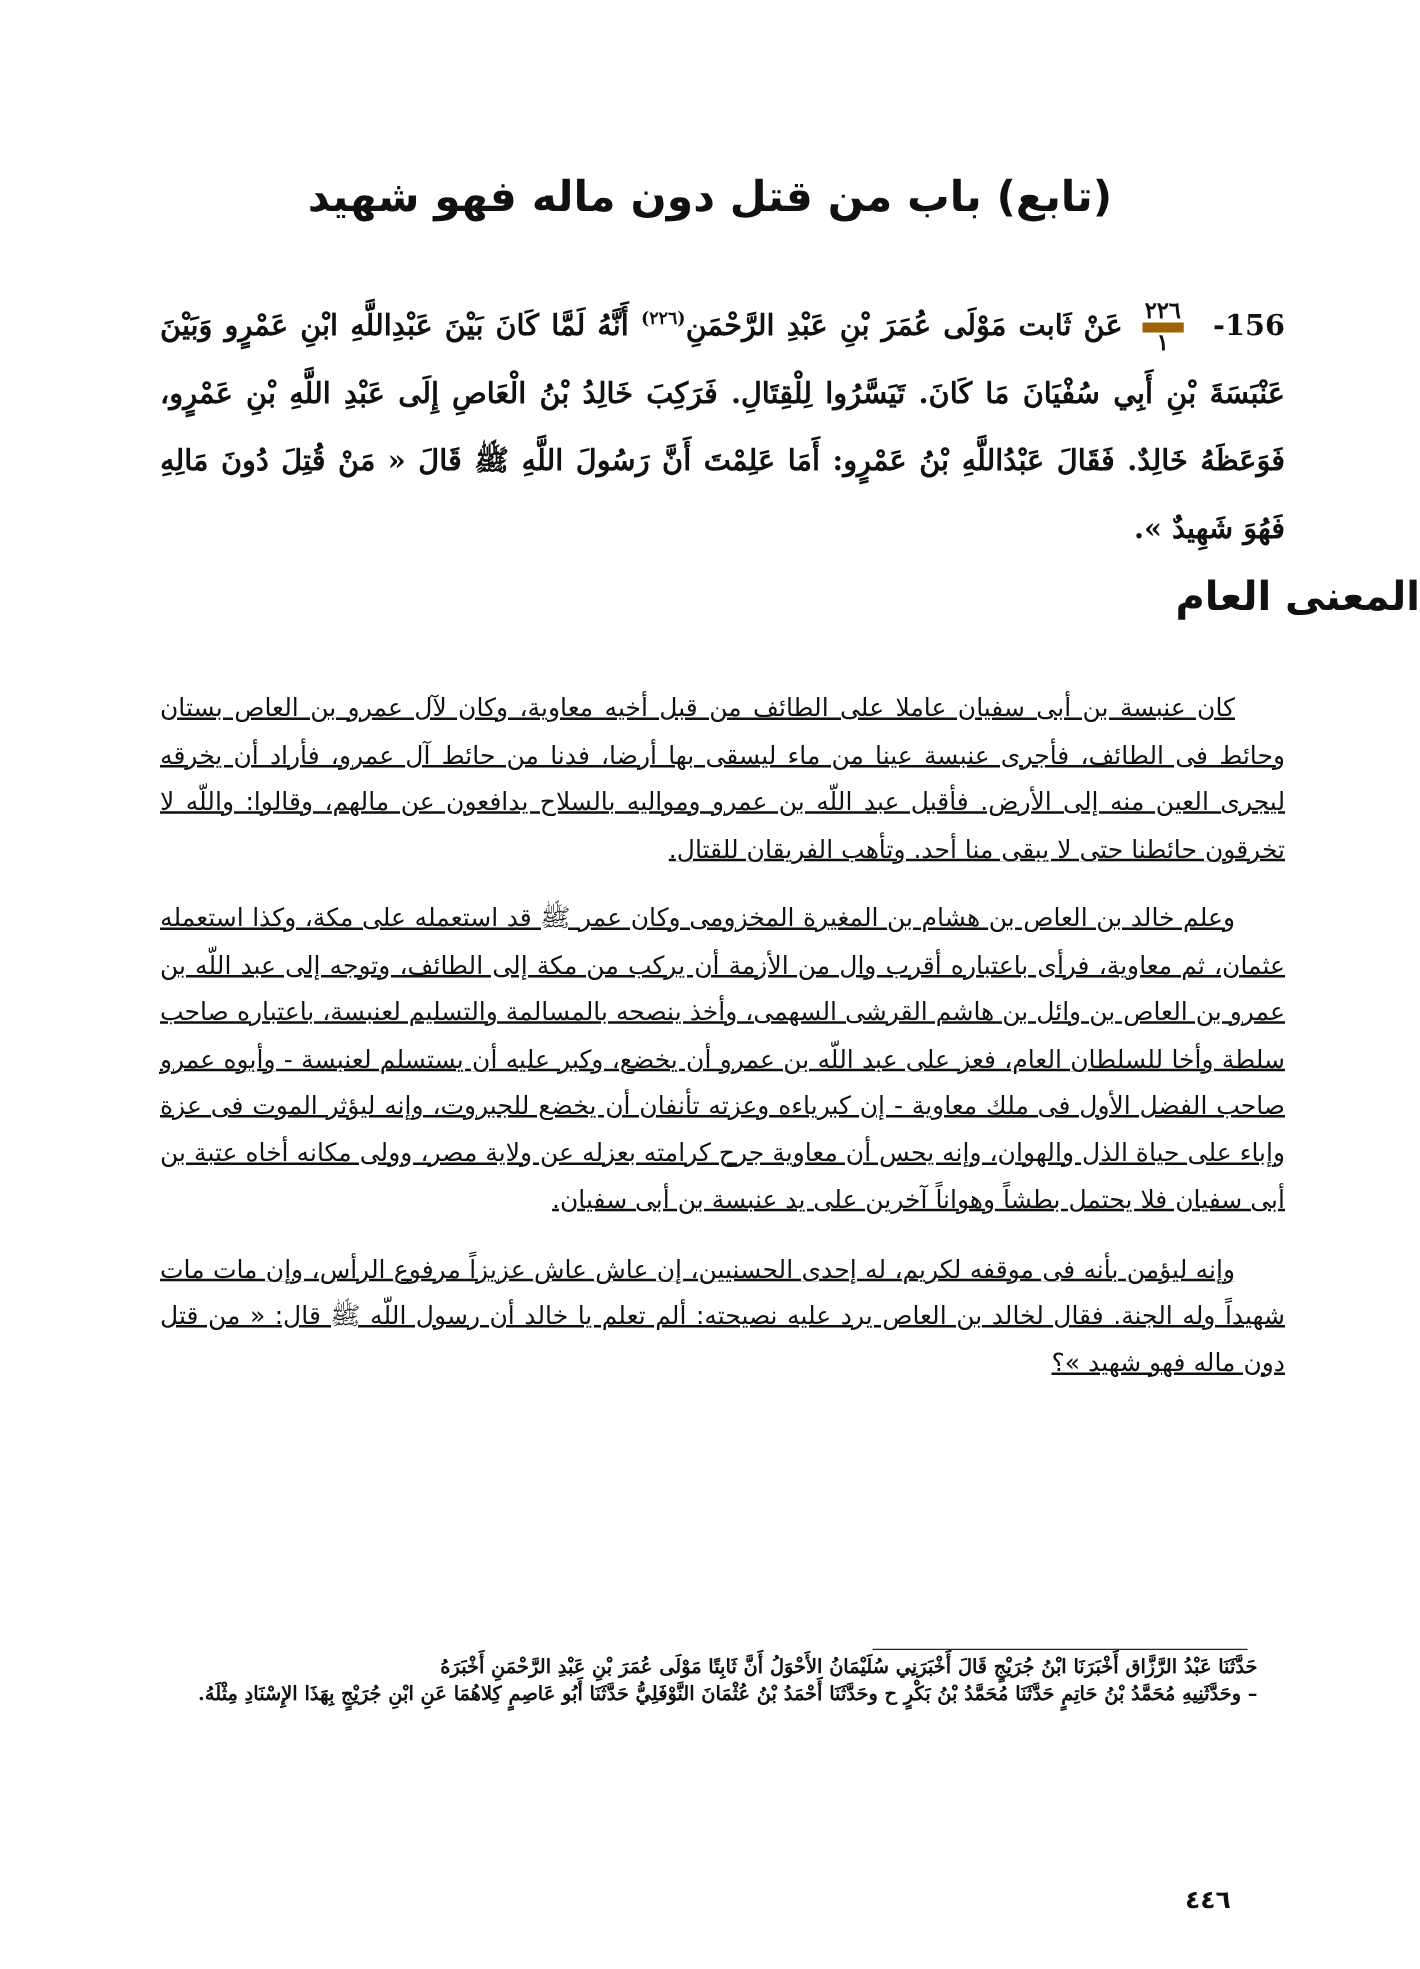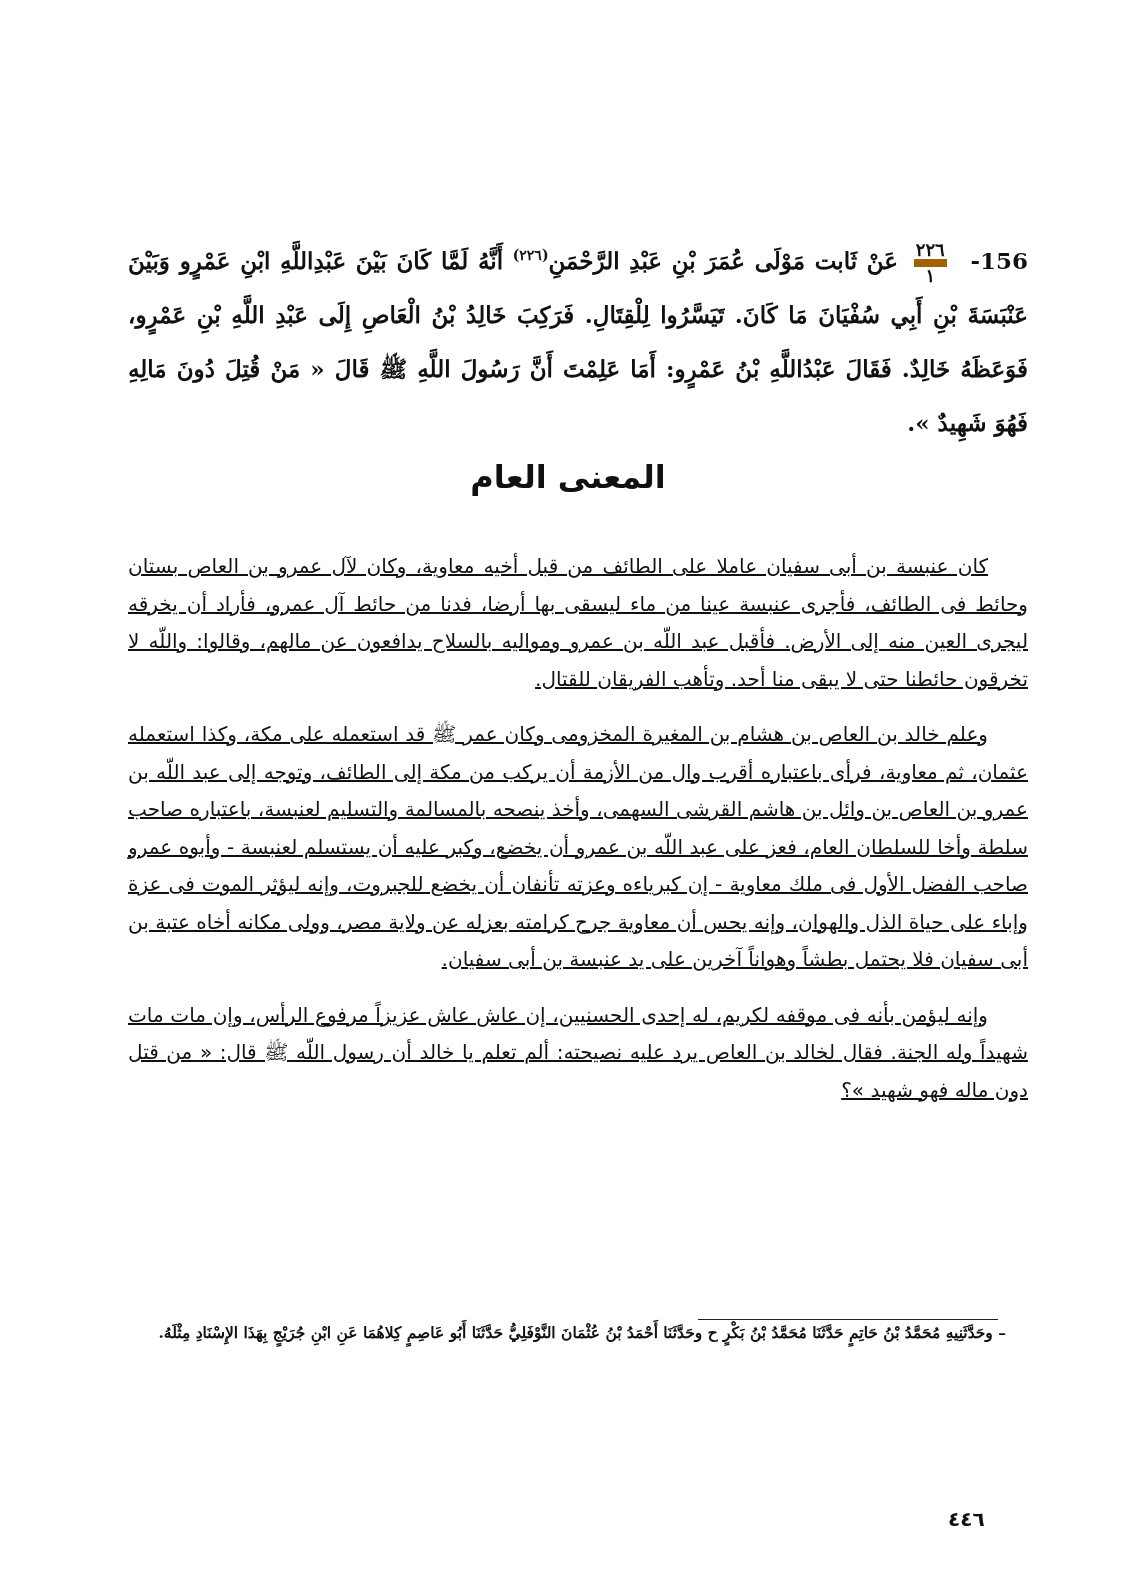--- a/index.html
+++ b/index.html
@@ -19,21 +19,21 @@
   }
   .hadith .num { margin-left: 8px; }
   .hadith .frac {
     display: inline-block; vertical-align: middle; text-align: center; line-height: 18px;
     font-size: 18px; margin: 0 6px;
   }
   .hadith .frac .top { display: block; border-bottom: 8px solid #a16207; padding: 0 2px; }
   .hadith .frac .bot { display: block; }
   .hadith sup { font-size: 14px; }
   .section-title {
-    position: absolute; top: 458px; left: 0; width: 1136px; text-align: center;
+    position: absolute; top: 458px; left: 0; width: 1136px; text-align: right;
     font-size: 32px; font-weight: bold; direction: rtl;
   }
   .body-text {
     position: absolute; top: 548px; left: 128px; width: 900px; direction: rtl;
     font-family: "DejaVu Sans", sans-serif; font-size: 20px; line-height: 37.5px;
     text-align: justify;
   }
   .body-text p { margin: 0 0 18px 0; text-indent: 40px; text-decoration: underline; }
   .footnote-rule {
     position: absolute; top: 1319px; left: 698px; width: 300px; height: 0;
@@ -48,20 +48,21 @@
   .footnotes .indent { padding-right: 24px; }
   .page-number {
     position: absolute; top: 1507px; left: 948px; width: 60px; text-align: left;
     font-size: 20px; font-weight: bold; direction: rtl; letter-spacing: 2px;
   }
 </style>
 </head>
 <body>
 
 <div class="page">
+  <div class="chapter-title">(تابع) باب من قتل دون ماله فهو شهيد</div>
 
   <div class="hadith">
     <span class="num">156-</span>
     <span class="frac">
       <span class="top">٢٢٦</span>
       <span class="bot">١</span>
     </span>
     <span>عَنْ ثَابت مَوْلَى عُمَرَ بْنِ عَبْدِ الرَّحْمَنِ</span><sup>(٢٢٦)</sup>
     <span>أَنَّهُ لَمَّا كَانَ بَيْنَ عَبْدِاللَّهِ ابْنِ عَمْرٍو وَبَيْنَ عَنْبَسَةَ بْنِ أَبِي سُفْيَانَ مَا كَانَ. تَيَسَّرُوا لِلْقِتَالِ. فَرَكِبَ خَالِدُ بْنُ الْعَاصِ إِلَى عَبْدِ اللَّهِ بْنِ عَمْرٍو، فَوَعَظَهُ خَالِدٌ. فَقَالَ عَبْدُاللَّهِ بْنُ عَمْرٍو: أَمَا عَلِمْتَ أَنَّ رَسُولَ اللَّهِ ﷺ قَالَ « مَنْ قُتِلَ دُونَ مَالِهِ فَهُوَ شَهِيدٌ ».</span>
   </div>
@@ -70,17 +71,18 @@
 
   <div class="body-text">
     <p>كان عنبسة بن أبى سفيان عاملا على الطائف من قبل أخيه معاوية، وكان لآل عمرو بن العاص بستان وحائط فى الطائف، فأجرى عنبسة عينا من ماء ليسقى بها أرضا، فدنا من حائط آل عمرو، فأراد أن يخرقه ليجرى العين منه إلى الأرض. فأقبل عبد اللّه بن عمرو ومواليه بالسلاح يدافعون عن مالهم، وقالوا: واللّه لا تخرقون حائطنا حتى لا يبقى منا أحد. وتأهب الفريقان للقتال.</p>
     <p>وعلم خالد بن العاص بن هشام بن المغيرة المخزومى وكان عمر ﷺ قد استعمله على مكة، وكذا استعمله عثمان، ثم معاوية، فرأى باعتباره أقرب وال من الأزمة أن يركب من مكة إلى الطائف، وتوجه إلى عبد اللّه بن عمرو بن العاص بن وائل بن هاشم القرشى السهمى، وأخذ ينصحه بالمسالمة والتسليم لعنبسة، باعتباره صاحب سلطة وأخا للسلطان العام، فعز على عبد اللّه بن عمرو أن يخضع، وكبر عليه أن يستسلم لعنبسة - وأبوه عمرو صاحب الفضل الأول فى ملك معاوية - إن كبرياءه وعزته تأنفان أن يخضع للجبروت، وإنه ليؤثر الموت فى عزة وإباء على حياة الذل والهوان، وإنه يحس أن معاوية جرح كرامته بعزله عن ولاية مصر، وولى مكانه أخاه عتبة بن أبى سفيان فلا يحتمل بطشاً وهواناً آخرين على يد عنبسة بن أبى سفيان.</p>
     <p>وإنه ليؤمن بأنه فى موقفه لكريم، له إحدى الحسنيين، إن عاش عاش عزيزاً مرفوع الرأس، وإن مات مات شهيداً وله الجنة. فقال لخالد بن العاص يرد عليه نصيحته: ألم تعلم يا خالد أن رسول اللّه ﷺ قال: « من قتل دون ماله فهو شهيد »؟</p>
   </div>
 
   <div class="footnote-rule"></div>
 
   <div class="footnotes">
+    <p class="indent">حَدَّثَنَا عَبْدُ الرَّزَّاق أَخْبَرَنَا ابْنُ جُرَيْجٍ قَالَ أَخْبَرَنِي سُلَيْمَانُ الأَحْوَلُ أَنَّ ثَابِتًا مَوْلَى عُمَرَ بْنِ عَبْدِ الرَّحْمَنِ أَخْبَرَهُ</p>
     <p class="indent">– وحَدَّثَنِيهِ مُحَمَّدُ بْنُ حَاتِمٍ حَدَّثَنَا مُحَمَّدُ بْنُ بَكْرٍ ح وحَدَّثَنَا أَحْمَدُ بْنُ عُثْمَانَ النَّوْفَلِيُّ حَدَّثَنَا أَبُو عَاصِمٍ كِلاهُمَا عَنِ ابْنِ جُرَيْجٍ بِهَذَا الإِسْنَادِ مِثْلَهُ.</p>
   </div>
 
   <div class="page-number">٤٤٦</div>
 </div>
 
 </body></html>

